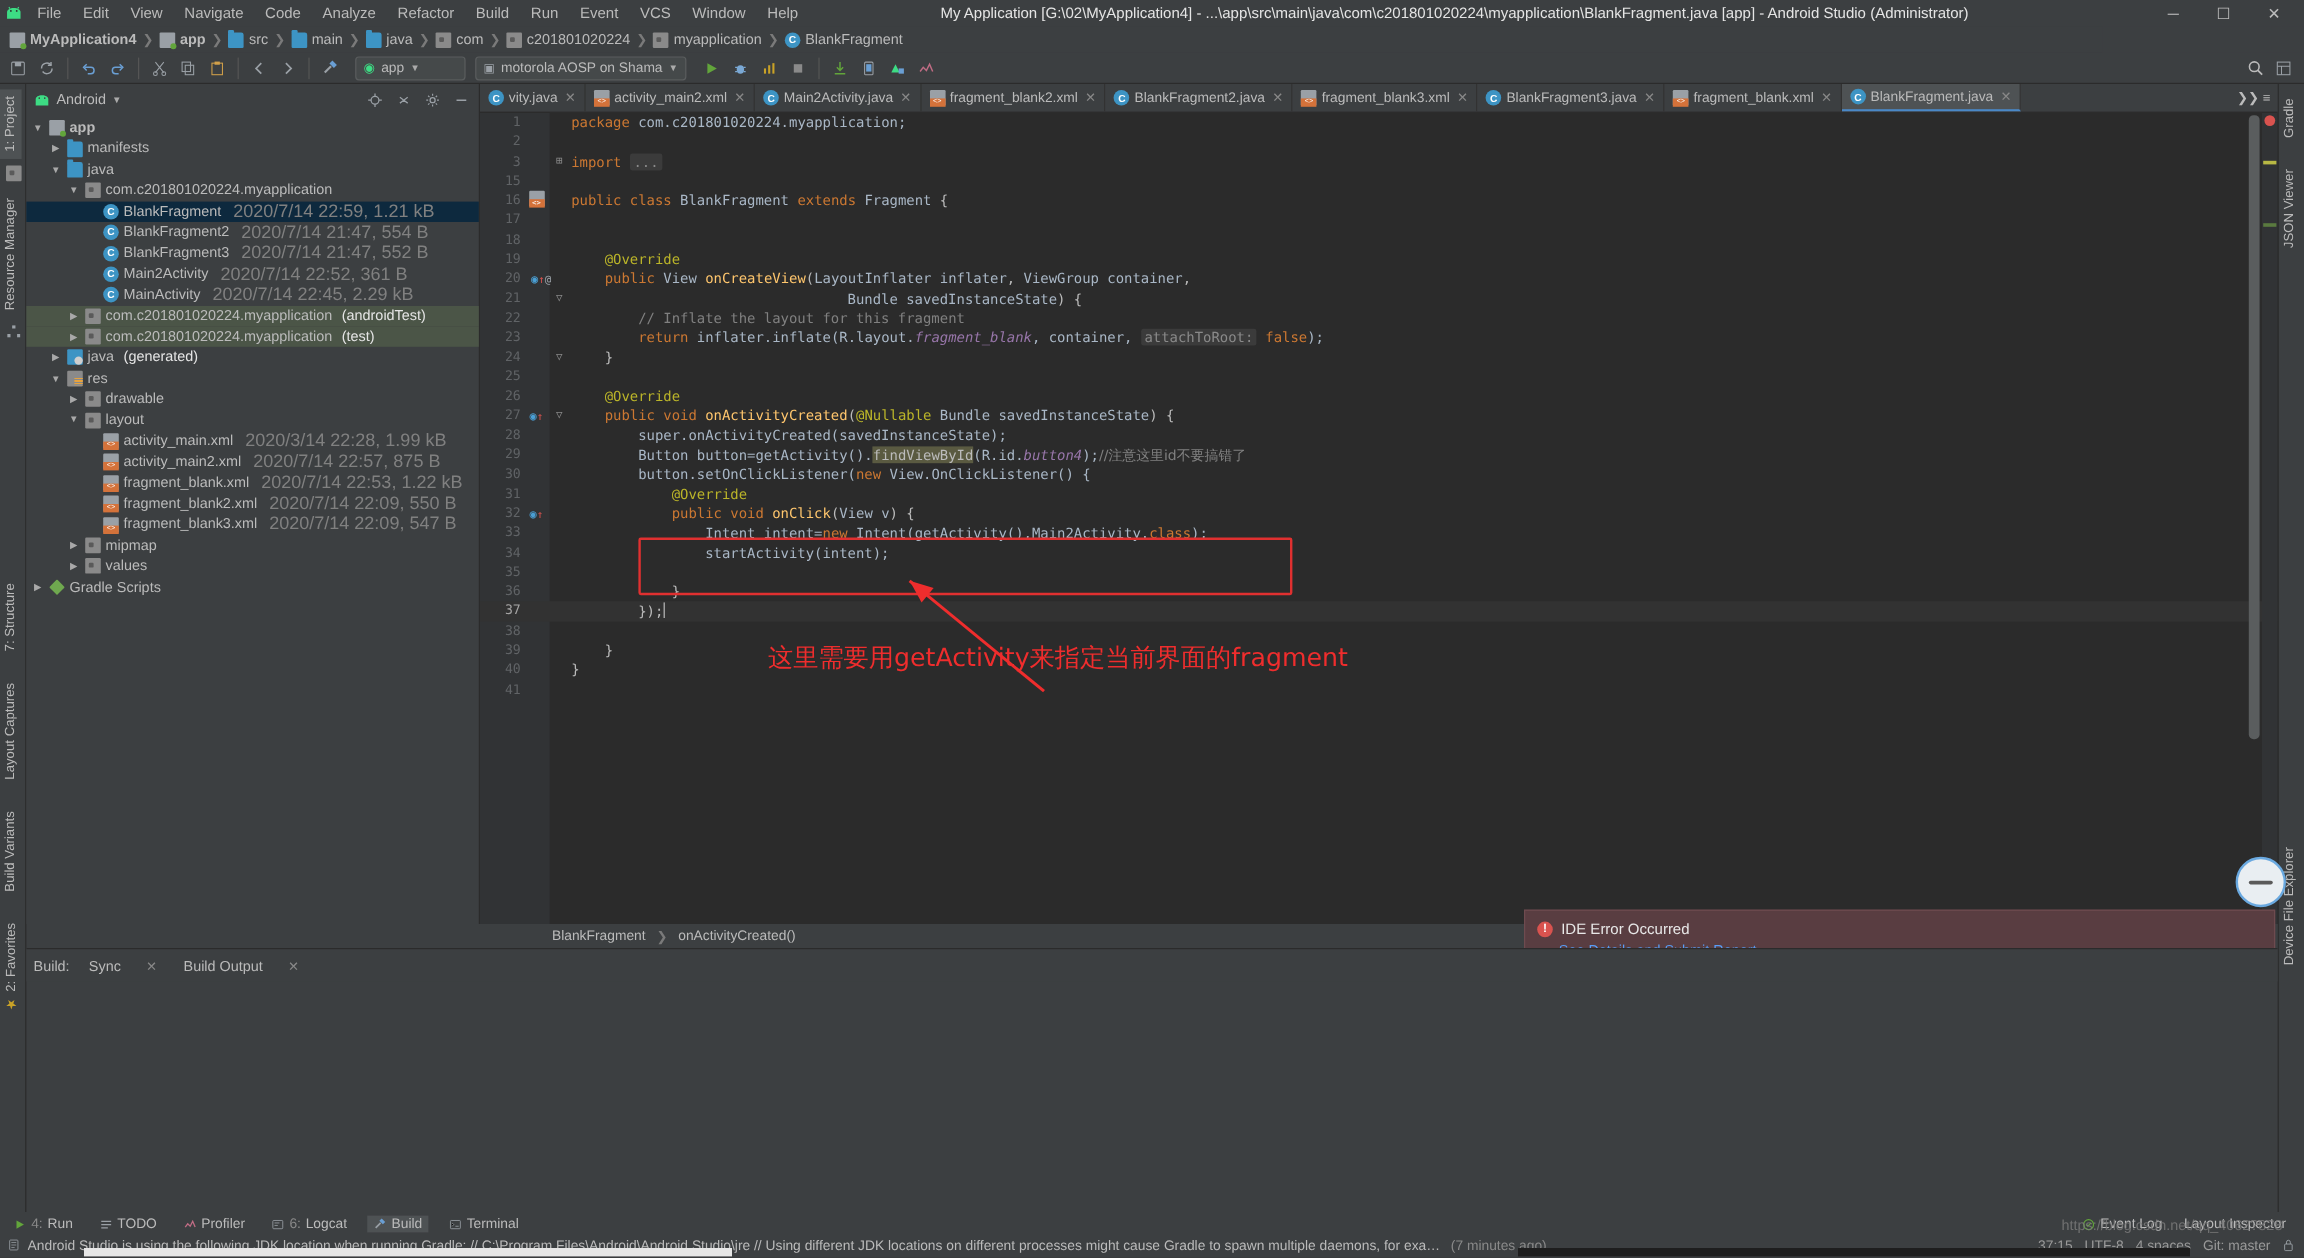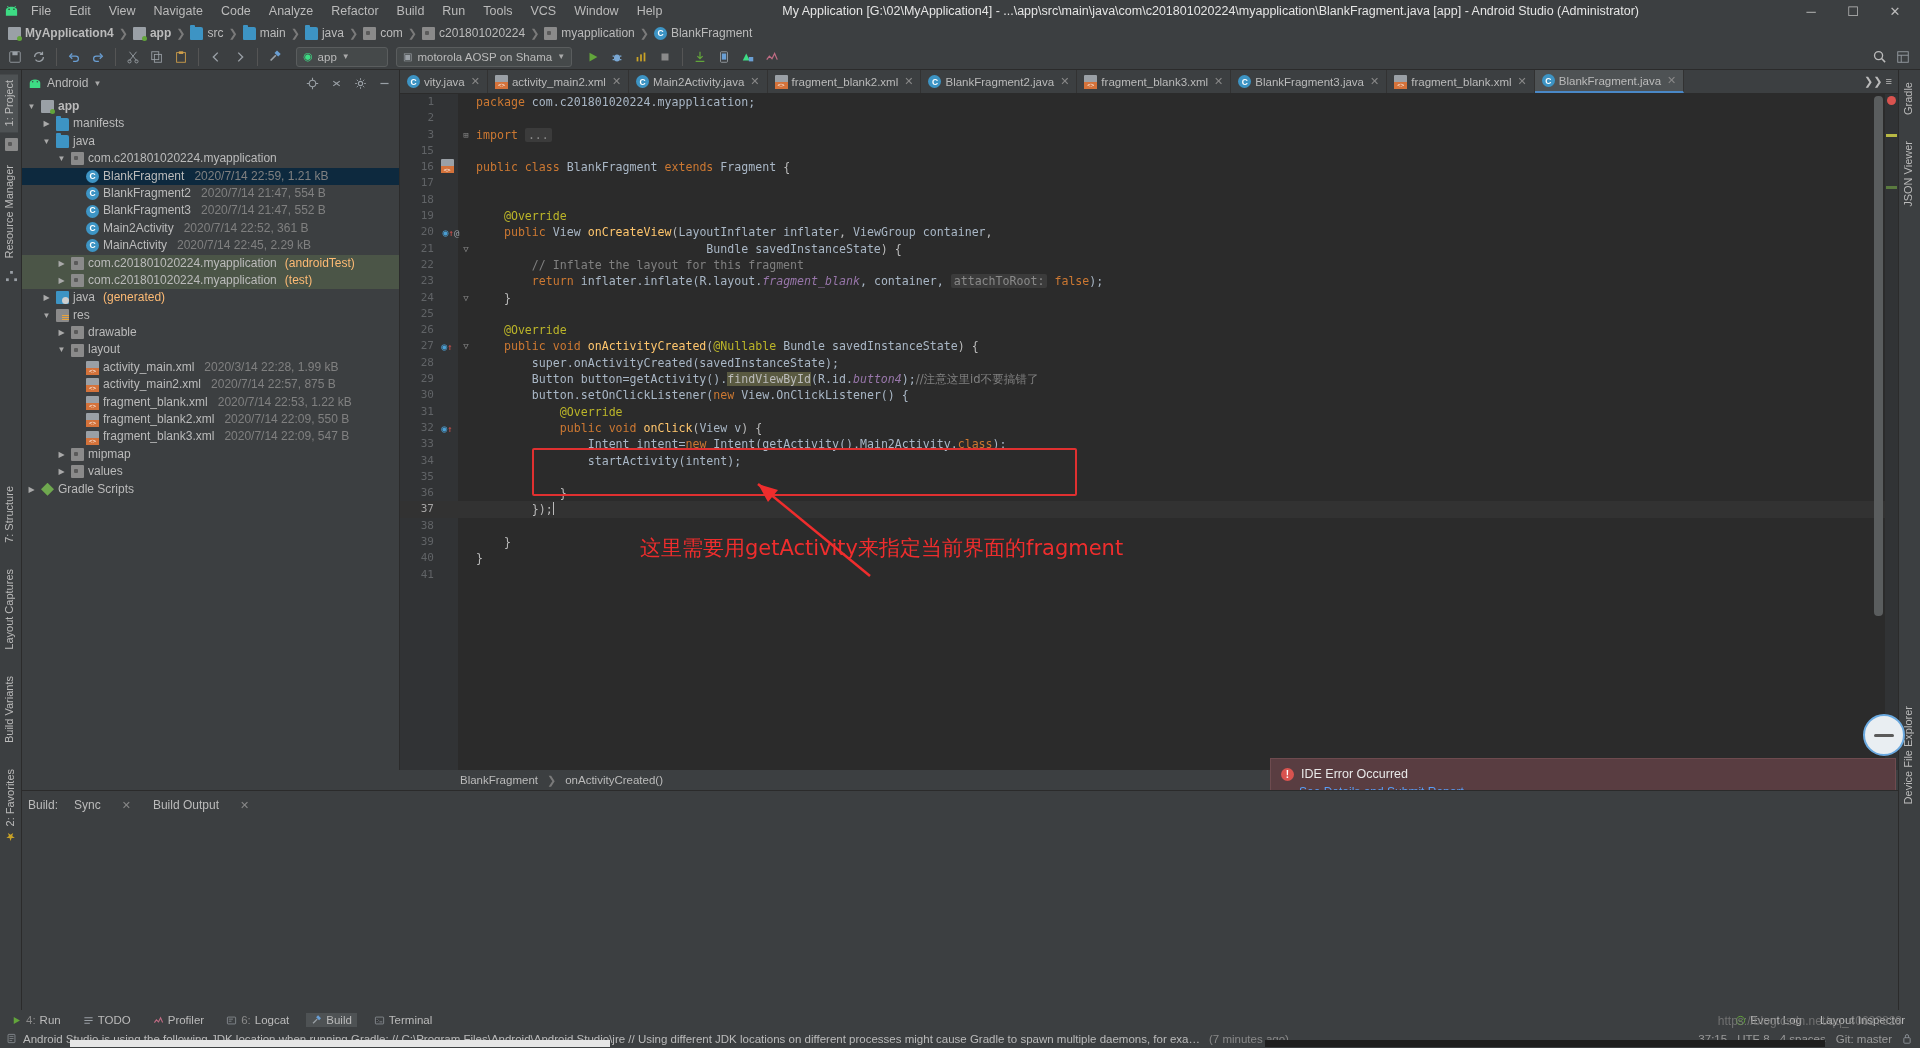--- a/index.html
+++ b/index.html
@@ -88,22 +88,22 @@
   .tree { padding-top:2px; font-size:12px; }
   .node {
     height:17.4px; display:flex; align-items:center; gap:4px; padding-left:4px; white-space:nowrap;
     line-height: 17.4px;
   }
   .node.sel { background:#0d293e; }
   .node.greenrow { background:#4b5547; }
   .arrow { width:11px; display:inline-block; text-align:center; color:#a9a9a9; font-size:8px; }
   .node .label { color:#bbbbbb; }
   .node .label.bold { font-weight:bold; }
-  .node .meta { color:#808080; font-size:12px; margin-left:6px;text-align:right; }
-  .node .suffix { color:#fdba74; margin-left:4px;text-align:center;}
+  .node .meta { color:#808080; font-size:15px; margin-left:6px;text-align:right; }
+  .node .suffix { color:#e5e5e5; margin-left:4px;text-align:center;}
 
   
   .ic { width:13px; height:13px; display:inline-block; position:relative; flex:0 0 auto;}
   .ic-folder-blue { background:#3d94c4; border-radius:1px 2px 1px 1px; }
   .ic-folder-blue::before{content:"";position:absolute;left:0;top:-2px;width:5px;height:3px;background:#3d94c4;border-radius:1px;}
   .ic-folder-gray { background:#8a8a8a; border-radius:1px;}
   .ic-folder-gray::after{content:"";position:absolute;left:3px;top:4px;width:4px;height:4px;background:#5a5a5a;border-radius:1px;}
   .ic-mod { background:#9aa0a6; border-radius:1px; }
   .ic-mod::after{content:"";position:absolute;right:-1px;bottom:-1px;width:5px;height:5px;border-radius:50%;background:#62a53b;}
   .ic-class {
@@ -258,21 +258,21 @@
     <div class="menu">
       <div class="menu-item">File</div>
       <div class="menu-item">Edit</div>
       <div class="menu-item">View</div>
       <div class="menu-item">Navigate</div>
       <div class="menu-item">Code</div>
       <div class="menu-item">Analyze</div>
       <div class="menu-item">Refactor</div>
       <div class="menu-item">Build</div>
       <div class="menu-item">Run</div>
-      <div class="menu-item">Tools</div>
+      <div class="menu-item">Event</div>
       <div class="menu-item">VCS</div>
       <div class="menu-item">Window</div>
       <div class="menu-item">Help</div>
     </div>
     <div class="win-title">My Application [G:\02\MyApplication4] - ...\app\src\main\java\com\c201801020224\myapplication\BlankFragment.java [app] - Android Studio (Administrator)</div>
     <div class="win-buttons">
       <div class="win-btn">─</div>
       <div class="win-btn">☐</div>
       <div class="win-btn">✕</div>
     </div>

